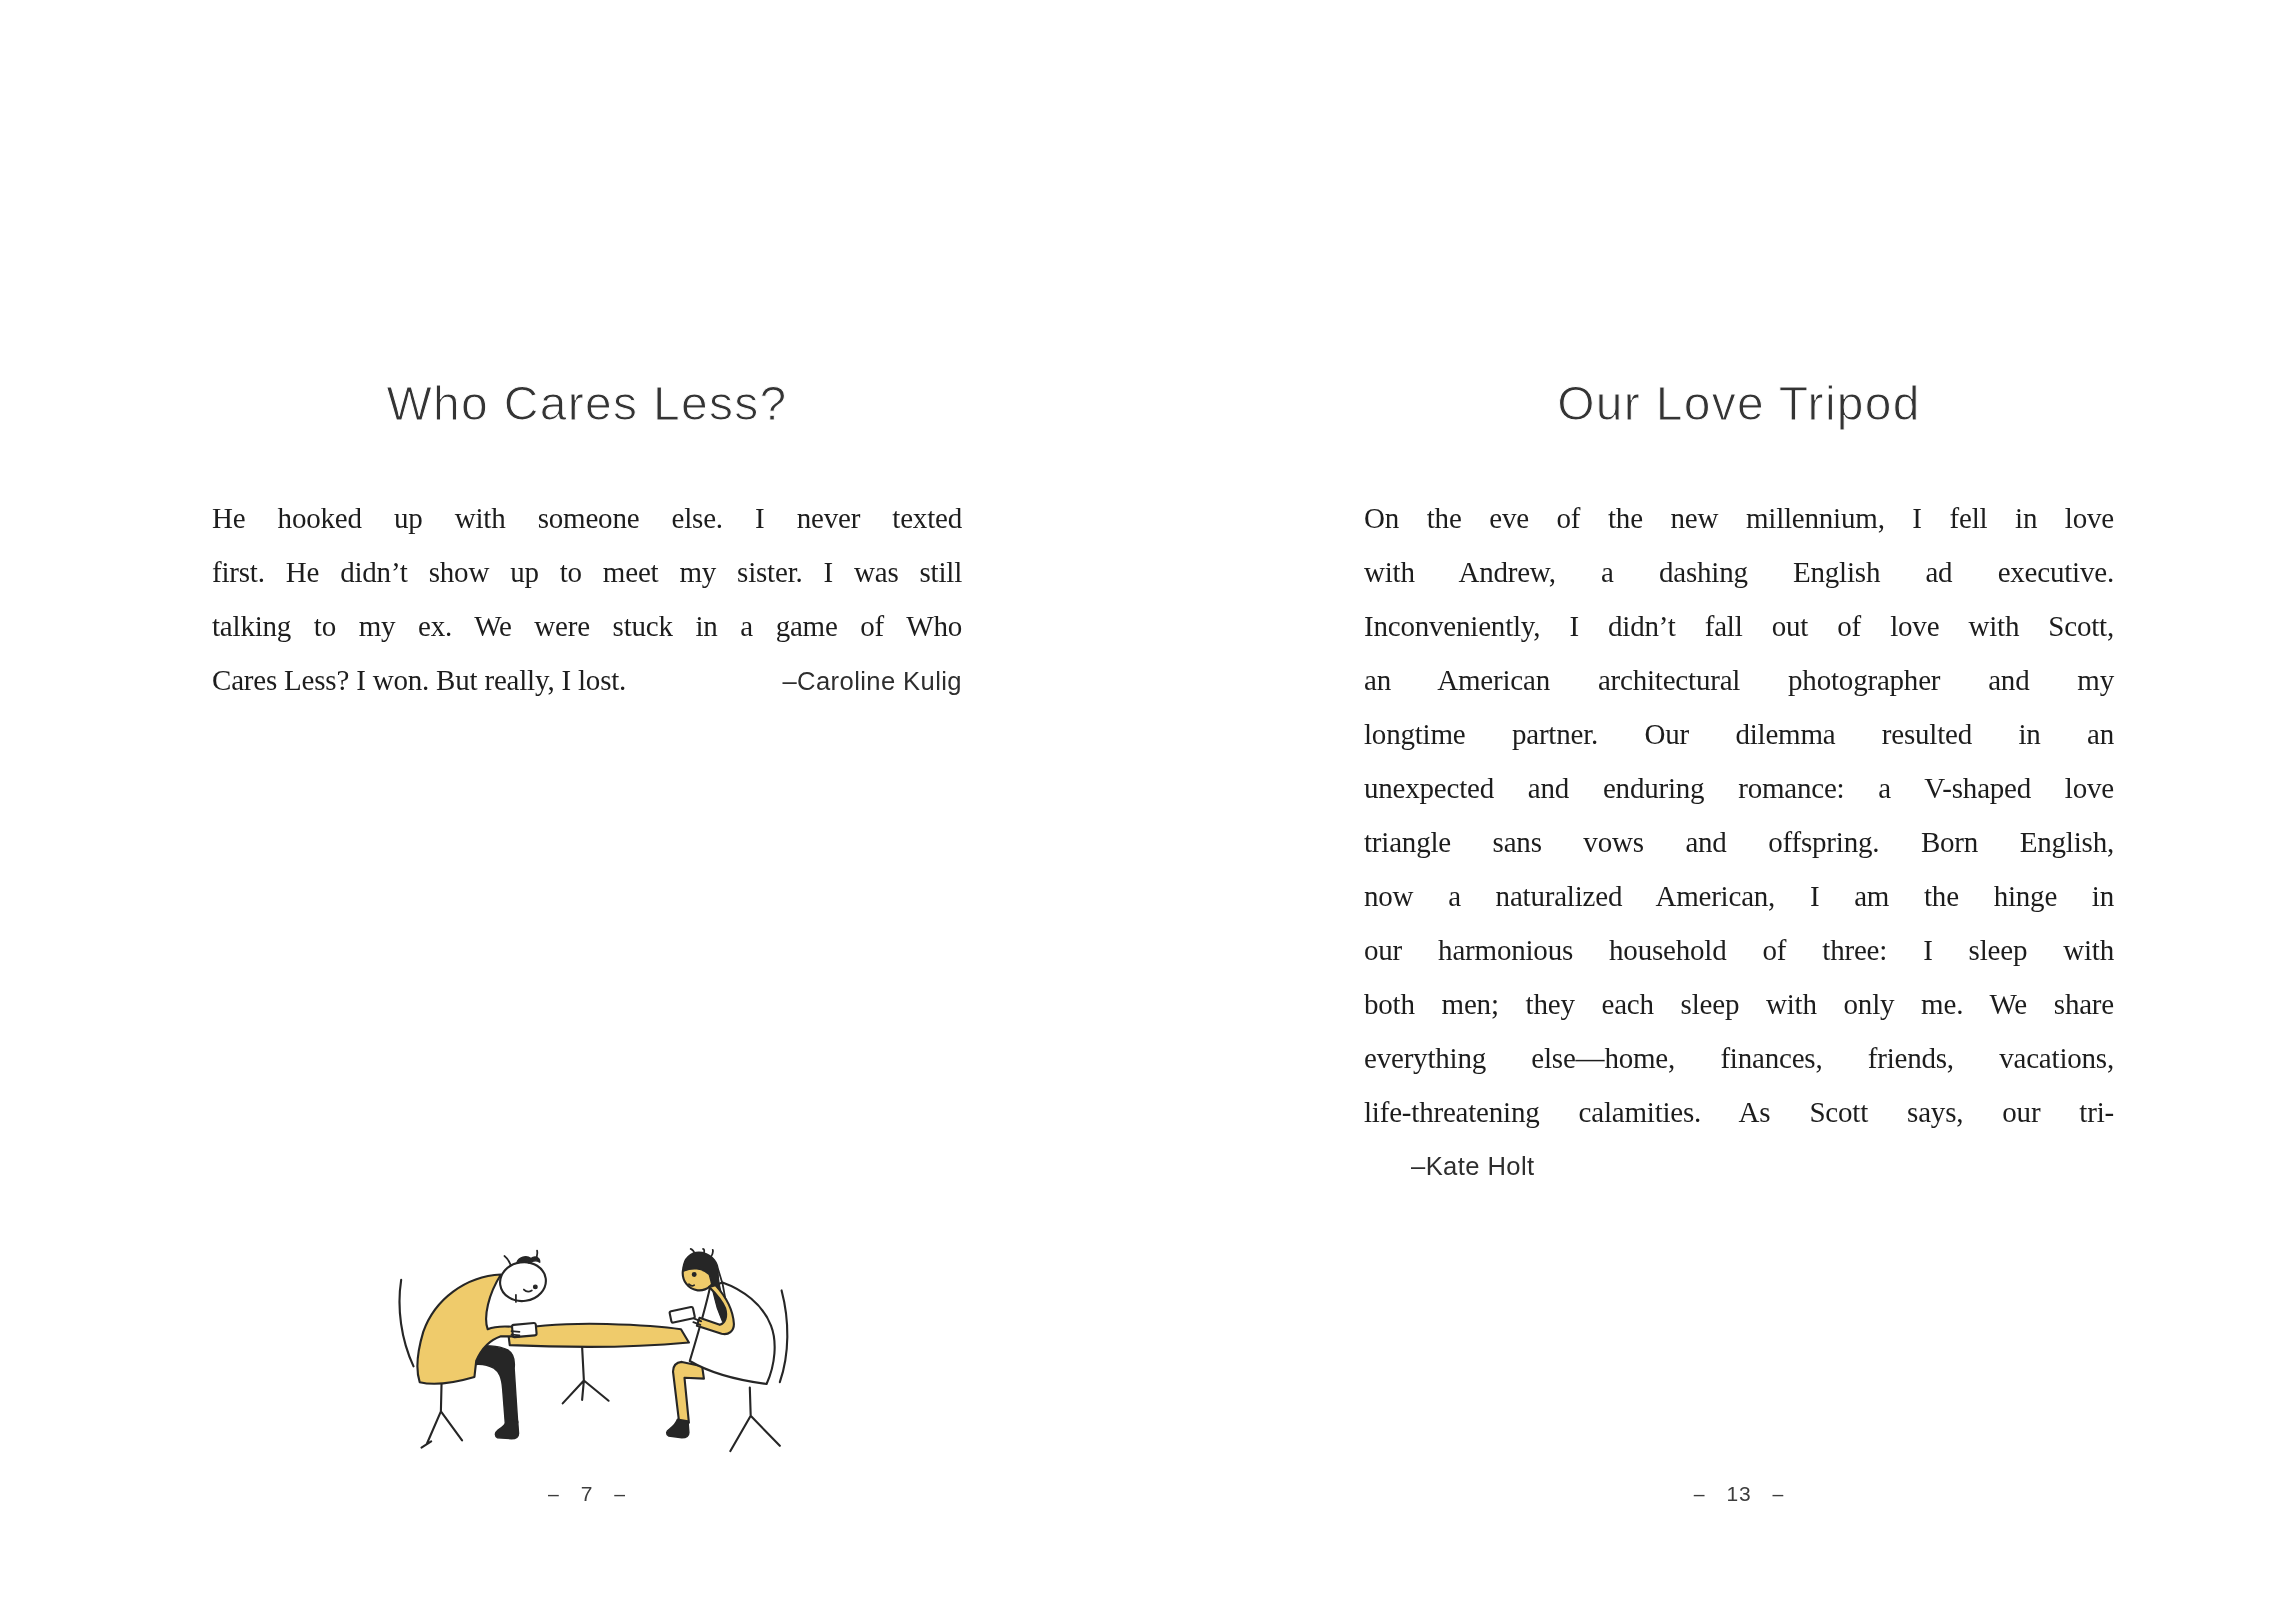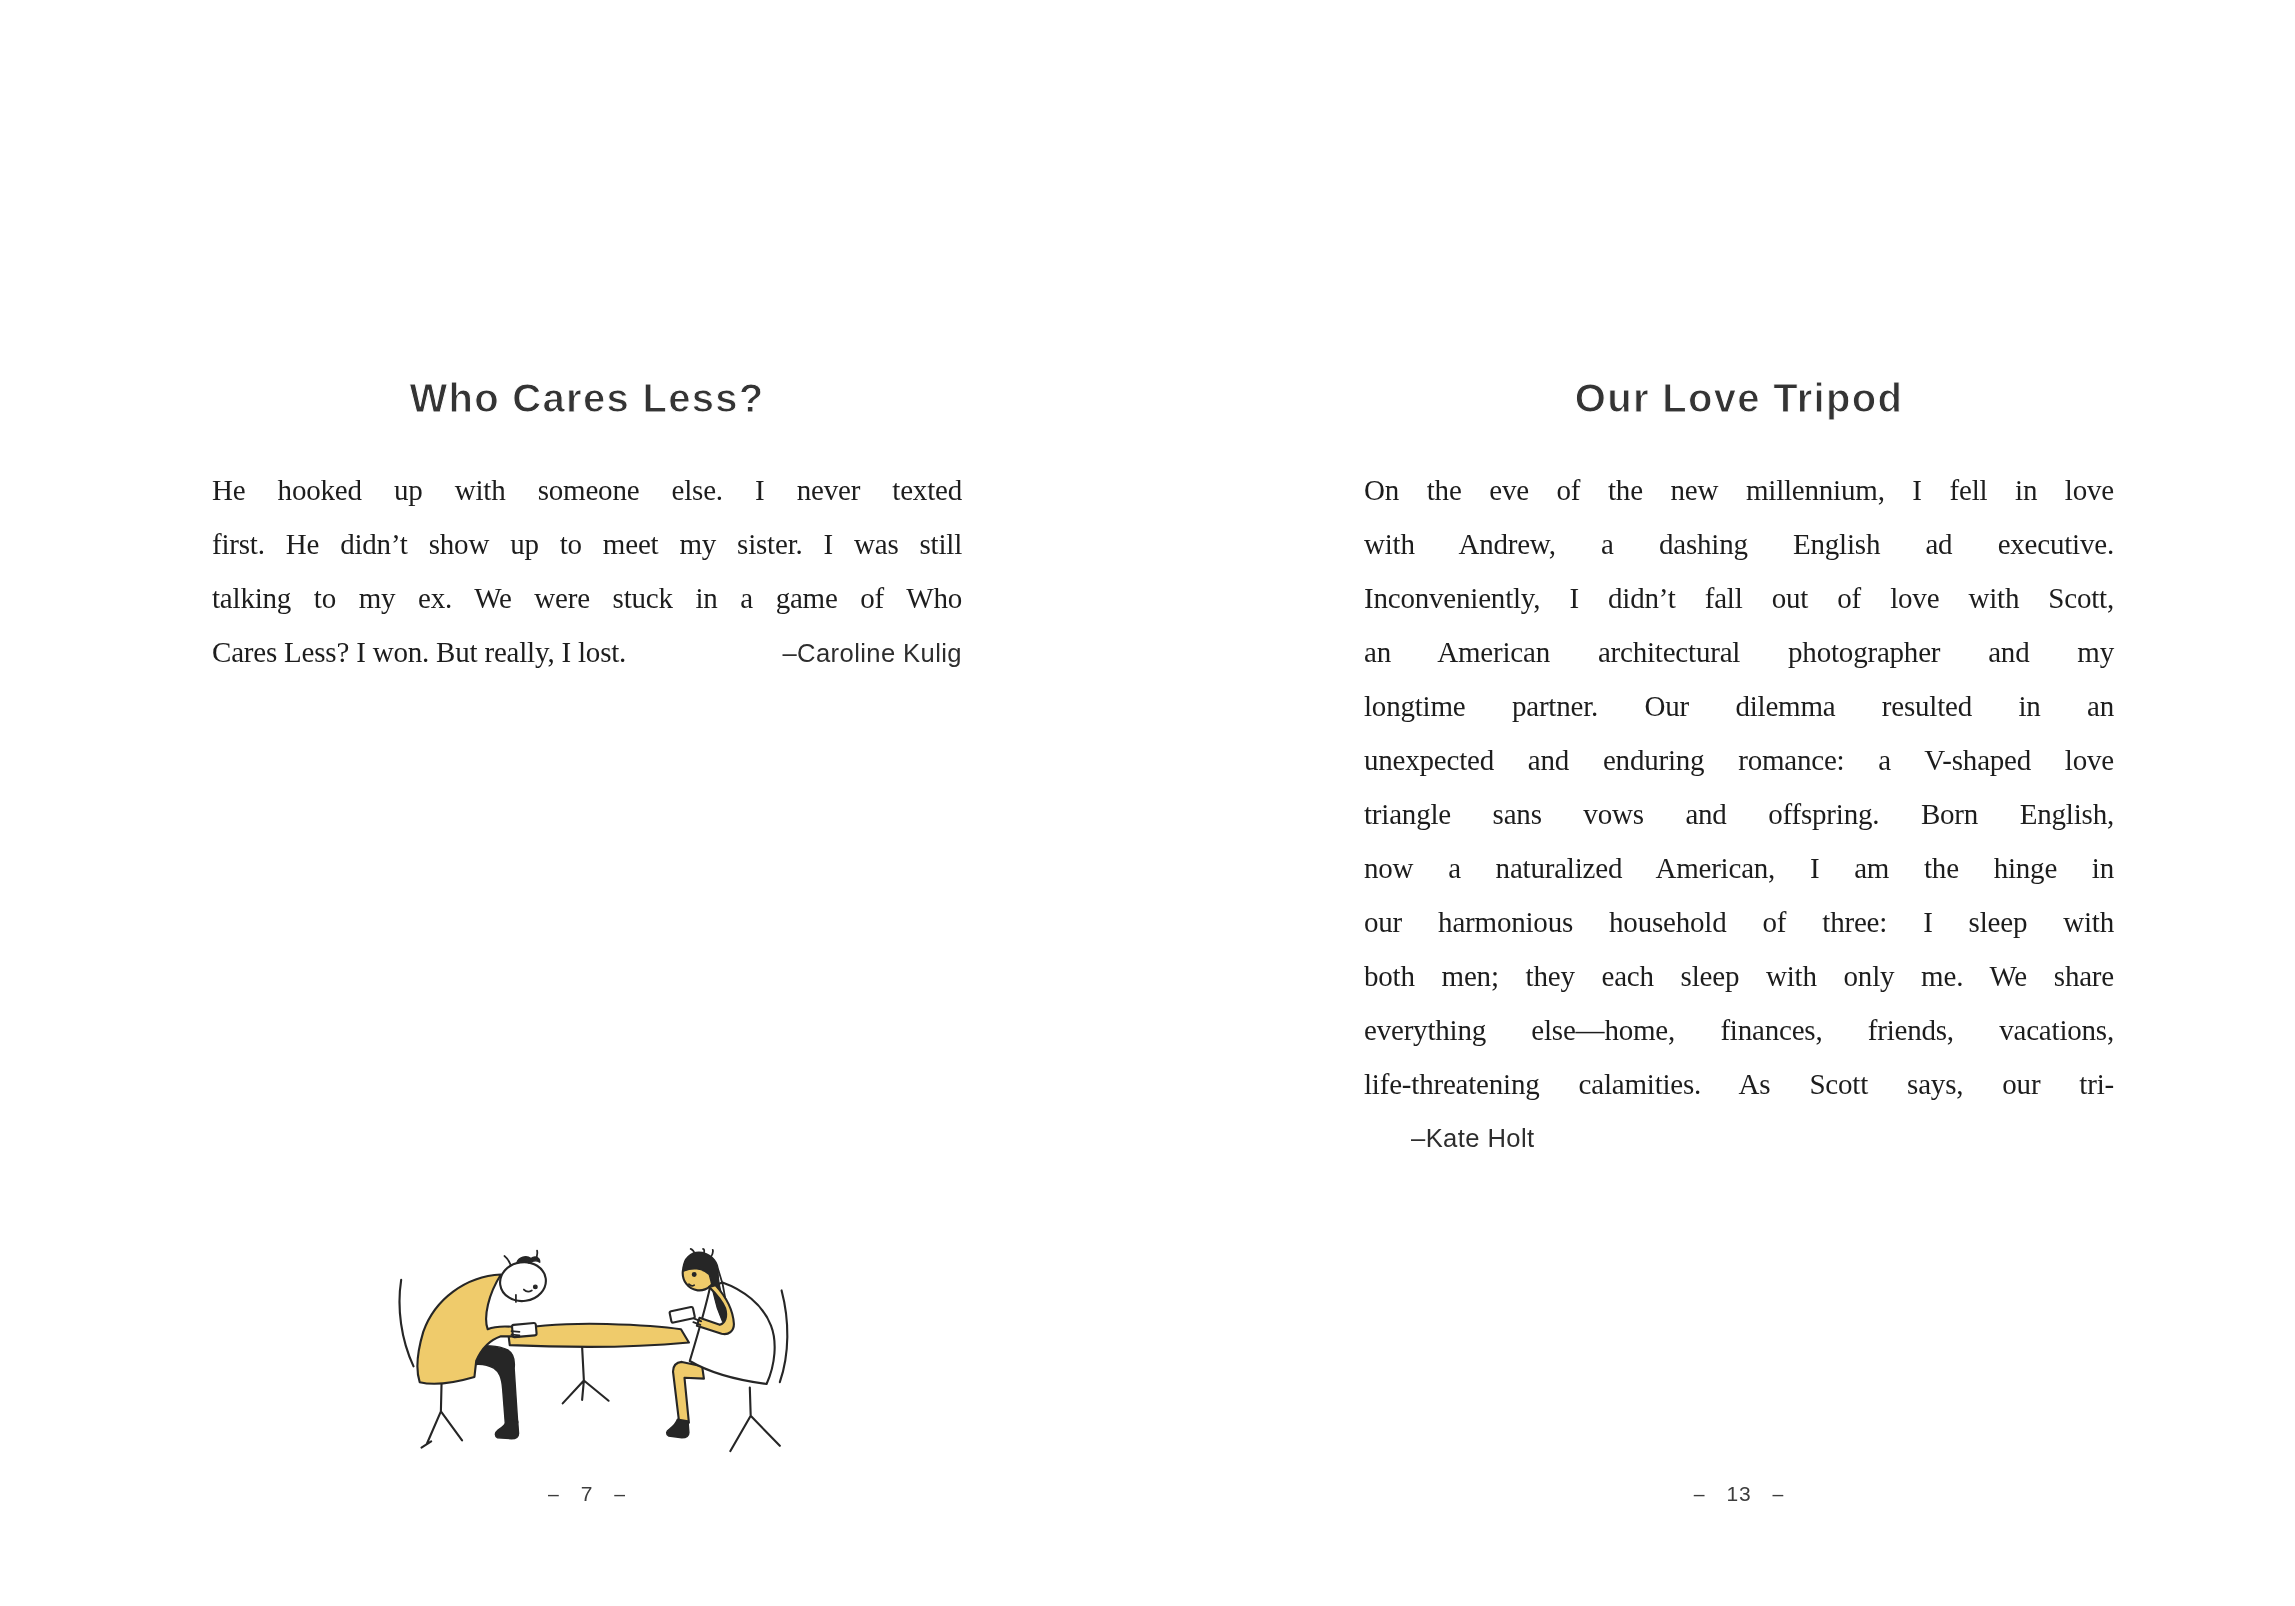--- a/index.html
+++ b/index.html
@@ -19,33 +19,33 @@
   }
   .page-left  { left: 0; }
   .page-right { left: 1148px; }
 
   .title {
     position: absolute;
     top: 345px;
     width: 750px;
     text-align: center;
     font-family: "Liberation Sans", "DejaVu Sans", sans-serif;
-    font-weight: 700;
-    font-size: 40px;
+    font-weight: 400;
+    font-size: 48px;
     line-height: 53px;
     letter-spacing: 1.3px;
     color: #343434;
     -webkit-text-stroke: 1px #ffffff;
   }
   .page-left  .title { left: 212px; }
   .page-right .title { left: 216px; }
 
   .body-block {
     position: absolute;
-    top: 463px;
+    top: 491px;
     width: 750px;
     font-family: "Liberation Serif", "DejaVu Serif", serif;
     font-size: 29px;
     letter-spacing: -0.2px;
     color: #1d1d1d;
   }
   .page-left  .body-block { left: 212px; }
   .page-right .body-block { left: 216px; }
 
   .bline {

